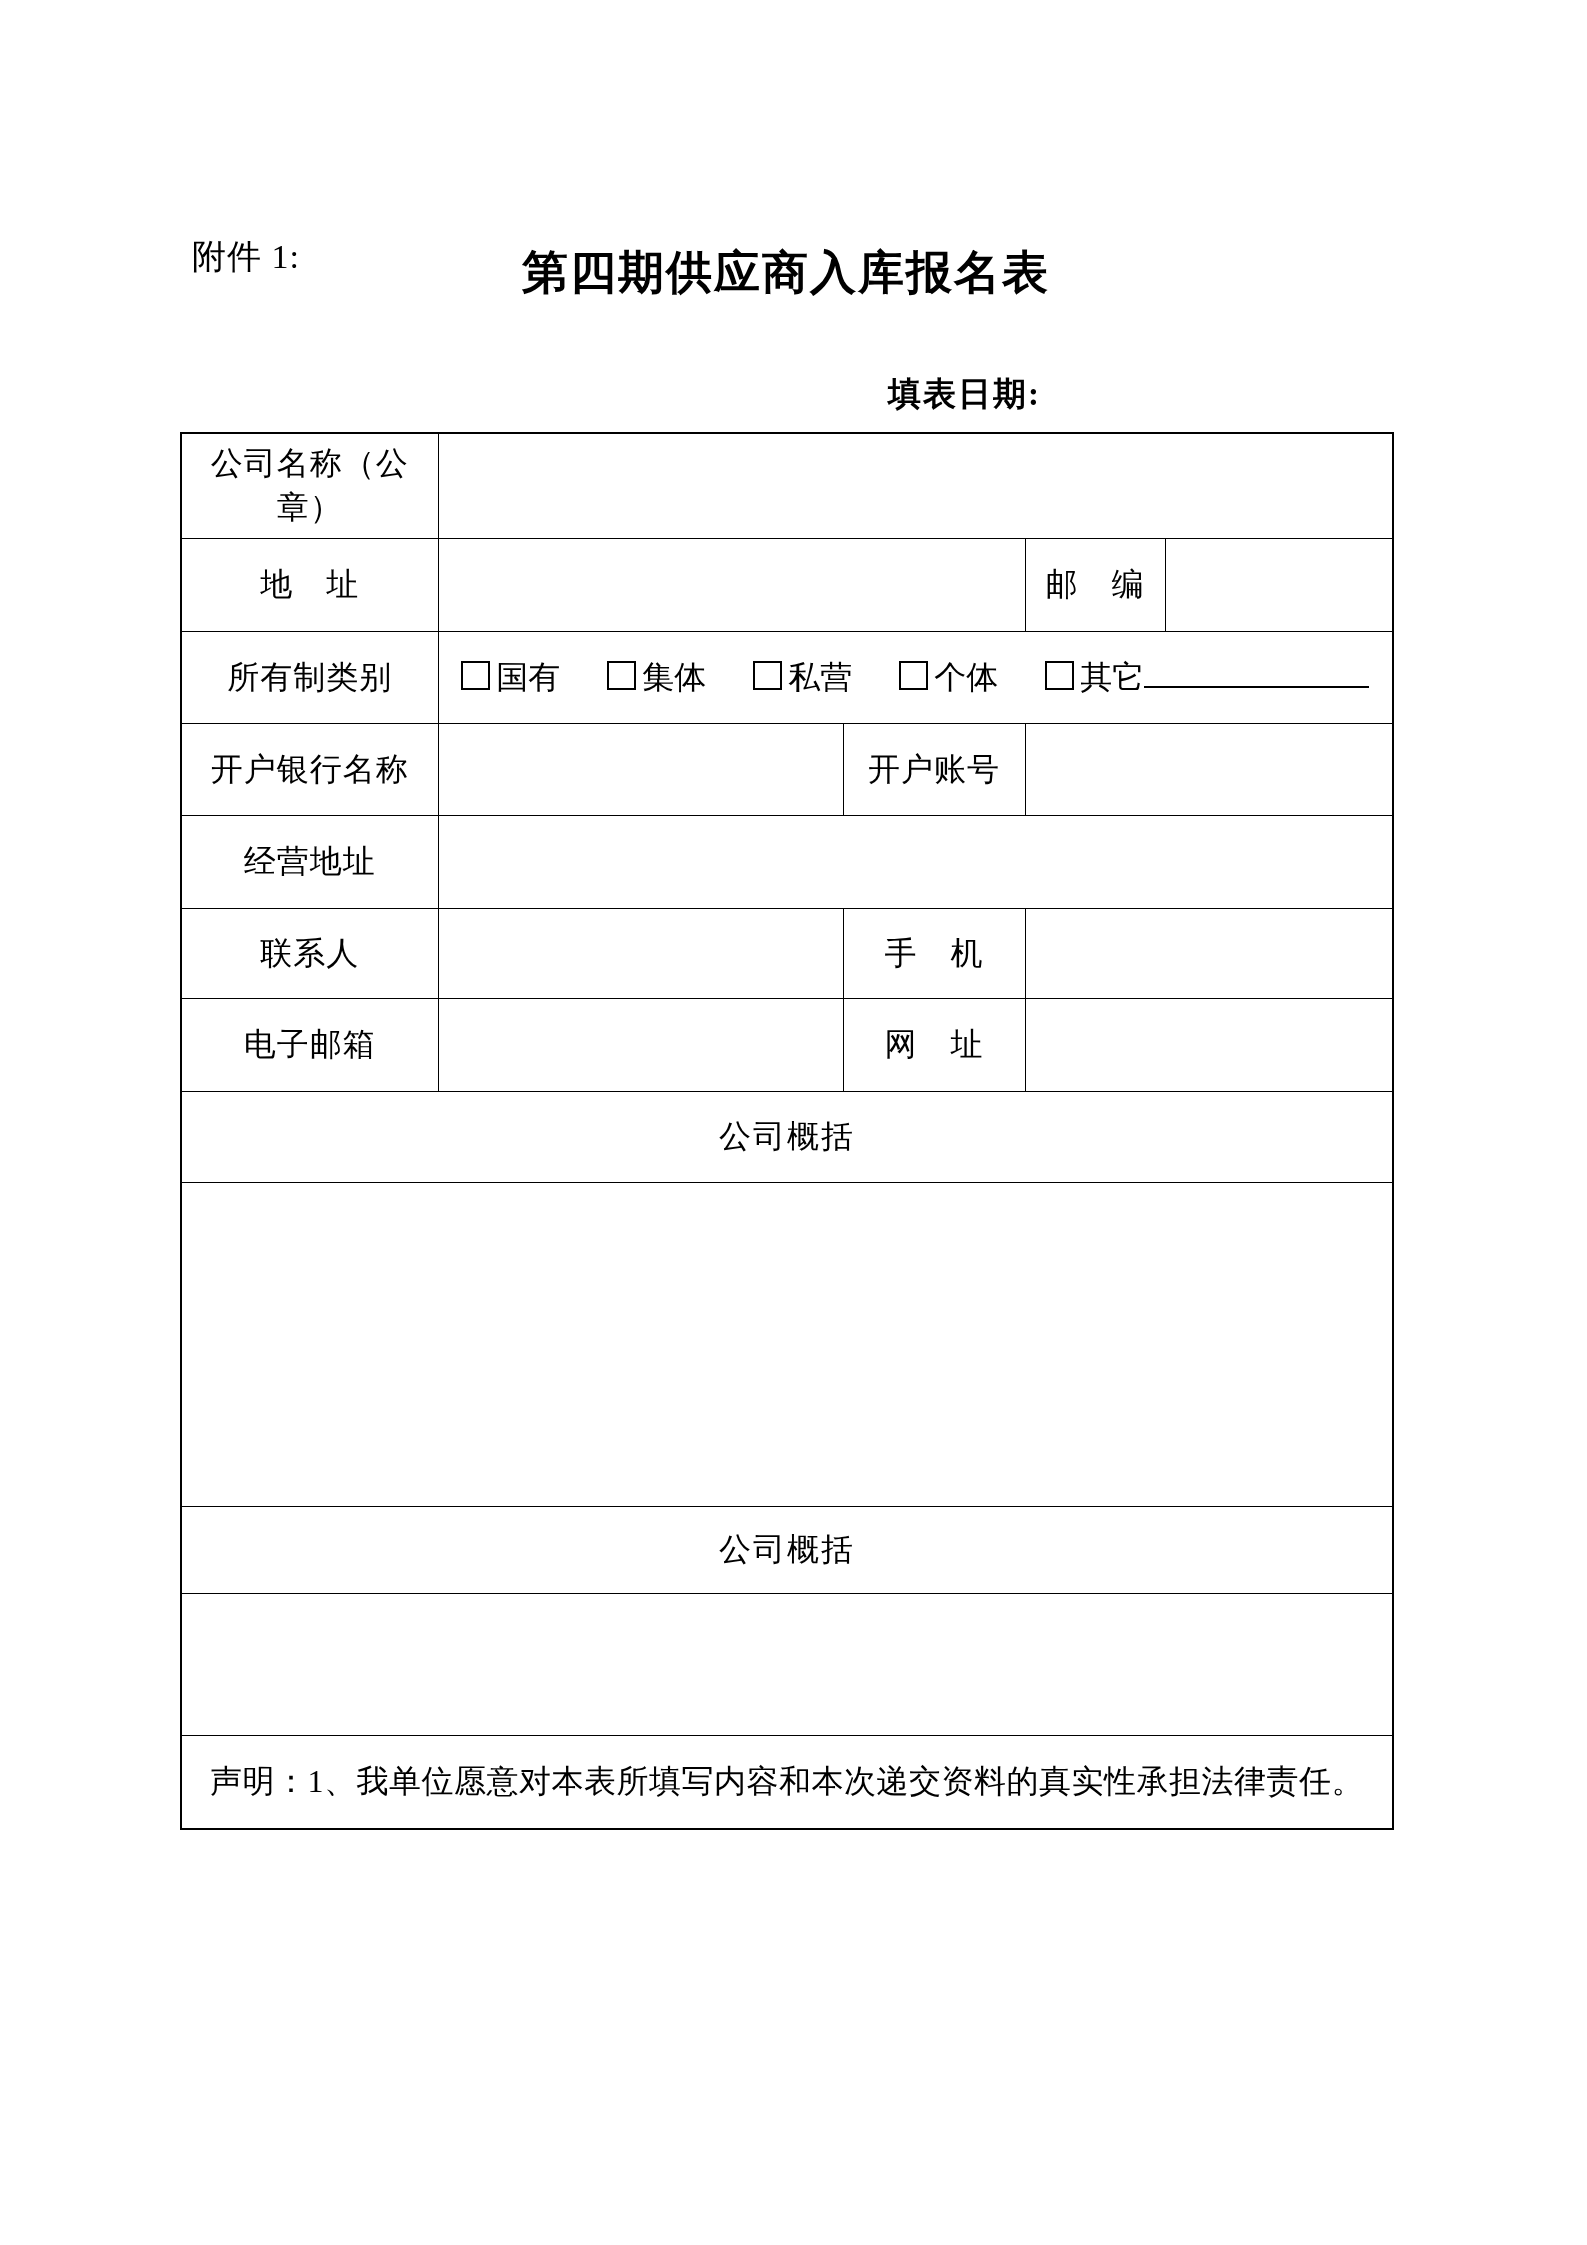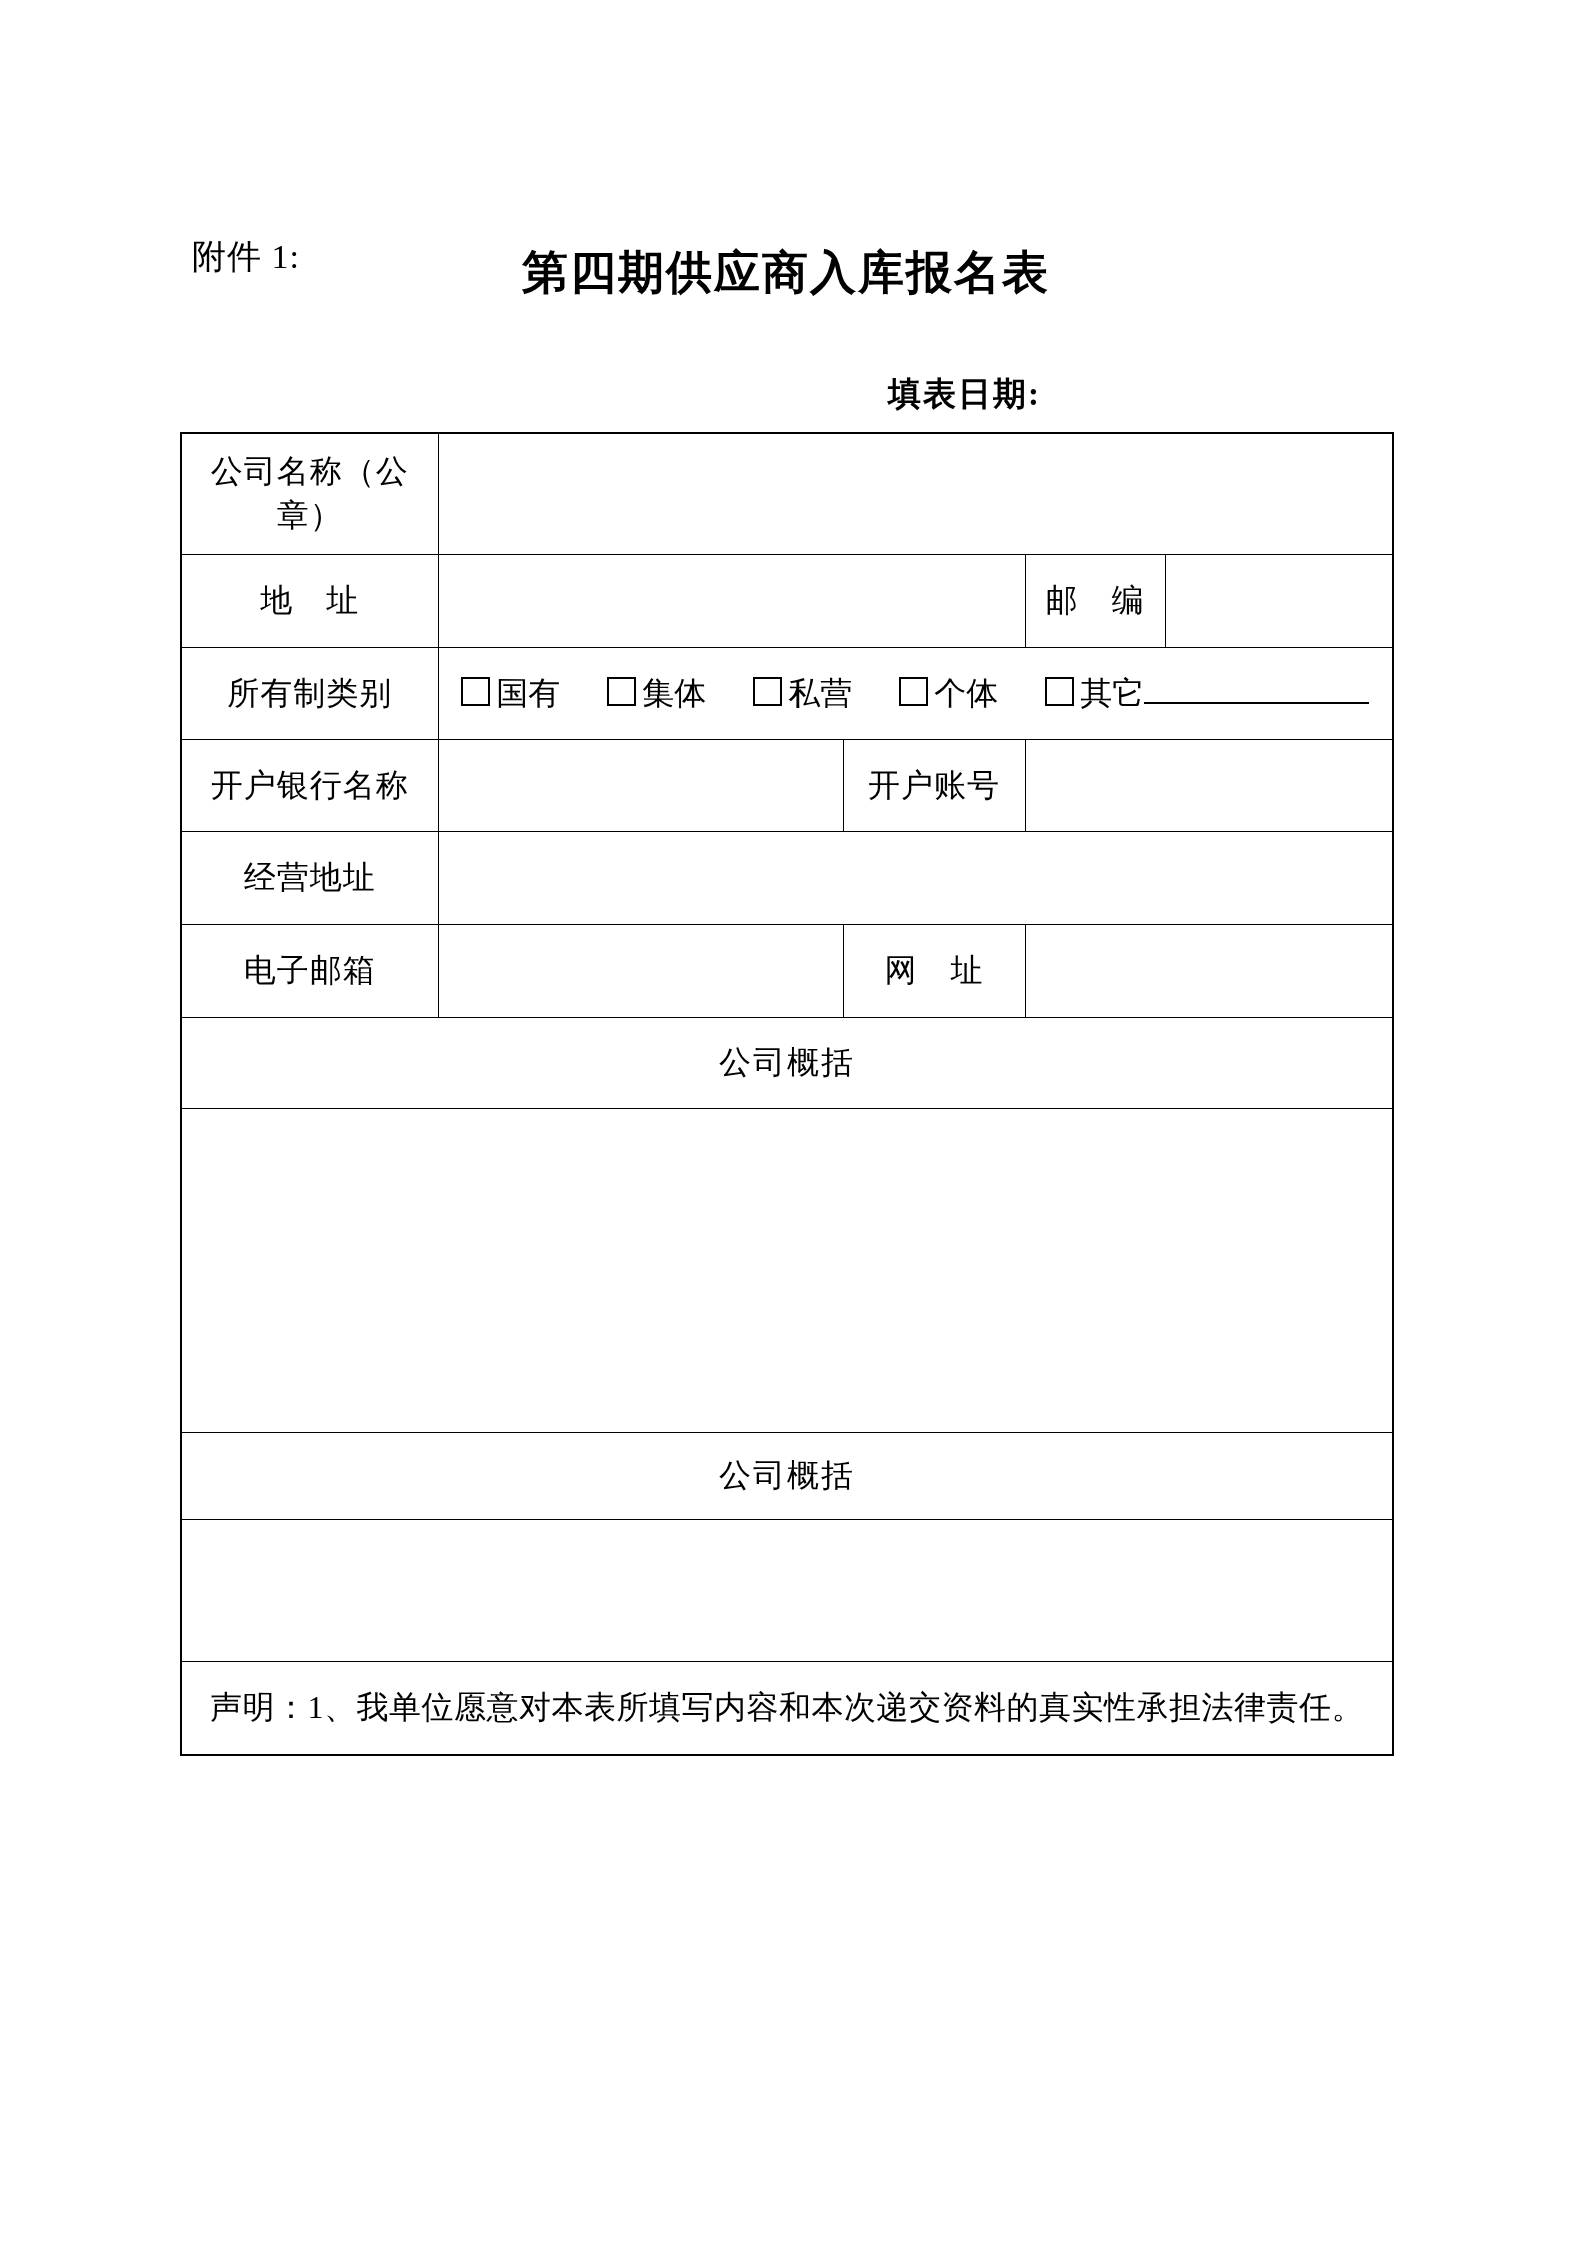--- a/index.html
+++ b/index.html
@@ -29,21 +29,21 @@
   table.form {
     position: absolute; left: 180px; top: 432px;
     width: 1212px; border-collapse: collapse; table-layout: fixed;
     border: 2px solid #000;
   }
   table.form td {
     border: 1px solid #000;
     vertical-align: middle;
     text-align: center;
     font-size: 32px;
-    padding: 16px;
+    padding: 8px;
     overflow: hidden;
   }
   td.label { letter-spacing: 1px; }
   td.two-line { line-height: 40px; }
   td.section-header { font-size: 34px; letter-spacing: 2px; }
   td.ownership-cell {
     text-align: left; padding-left: 17px; white-space: nowrap;
   }
   .cb-option { display: inline-block; margin-right: 39px; }
   .cb-option.last { margin-right: 0; font-family: Liberation Serif, serif; }
@@ -109,20 +109,26 @@
       <td></td>
       <td class="label">开户账号</td>
       <td colspan="2"></td>
     </tr>
 
     <tr style="height:93px">
       <td class="label">经营地址</td>
       <td colspan="4"></td>
     </tr>
 
+    <tr style="height:90px">
+      <td class="label">联系人</td>
+      <td></td>
+      <td class="label">手　机</td>
+      <td colspan="2"></td>
+    </tr>
 
     <tr style="height:93px">
       <td class="label">电子邮箱</td>
       <td></td>
       <td class="label">网　址</td>
       <td colspan="2"></td>
     </tr>
 
     <tr style="height:91px">
       <td colspan="5" class="section-header">公司概括</td>

